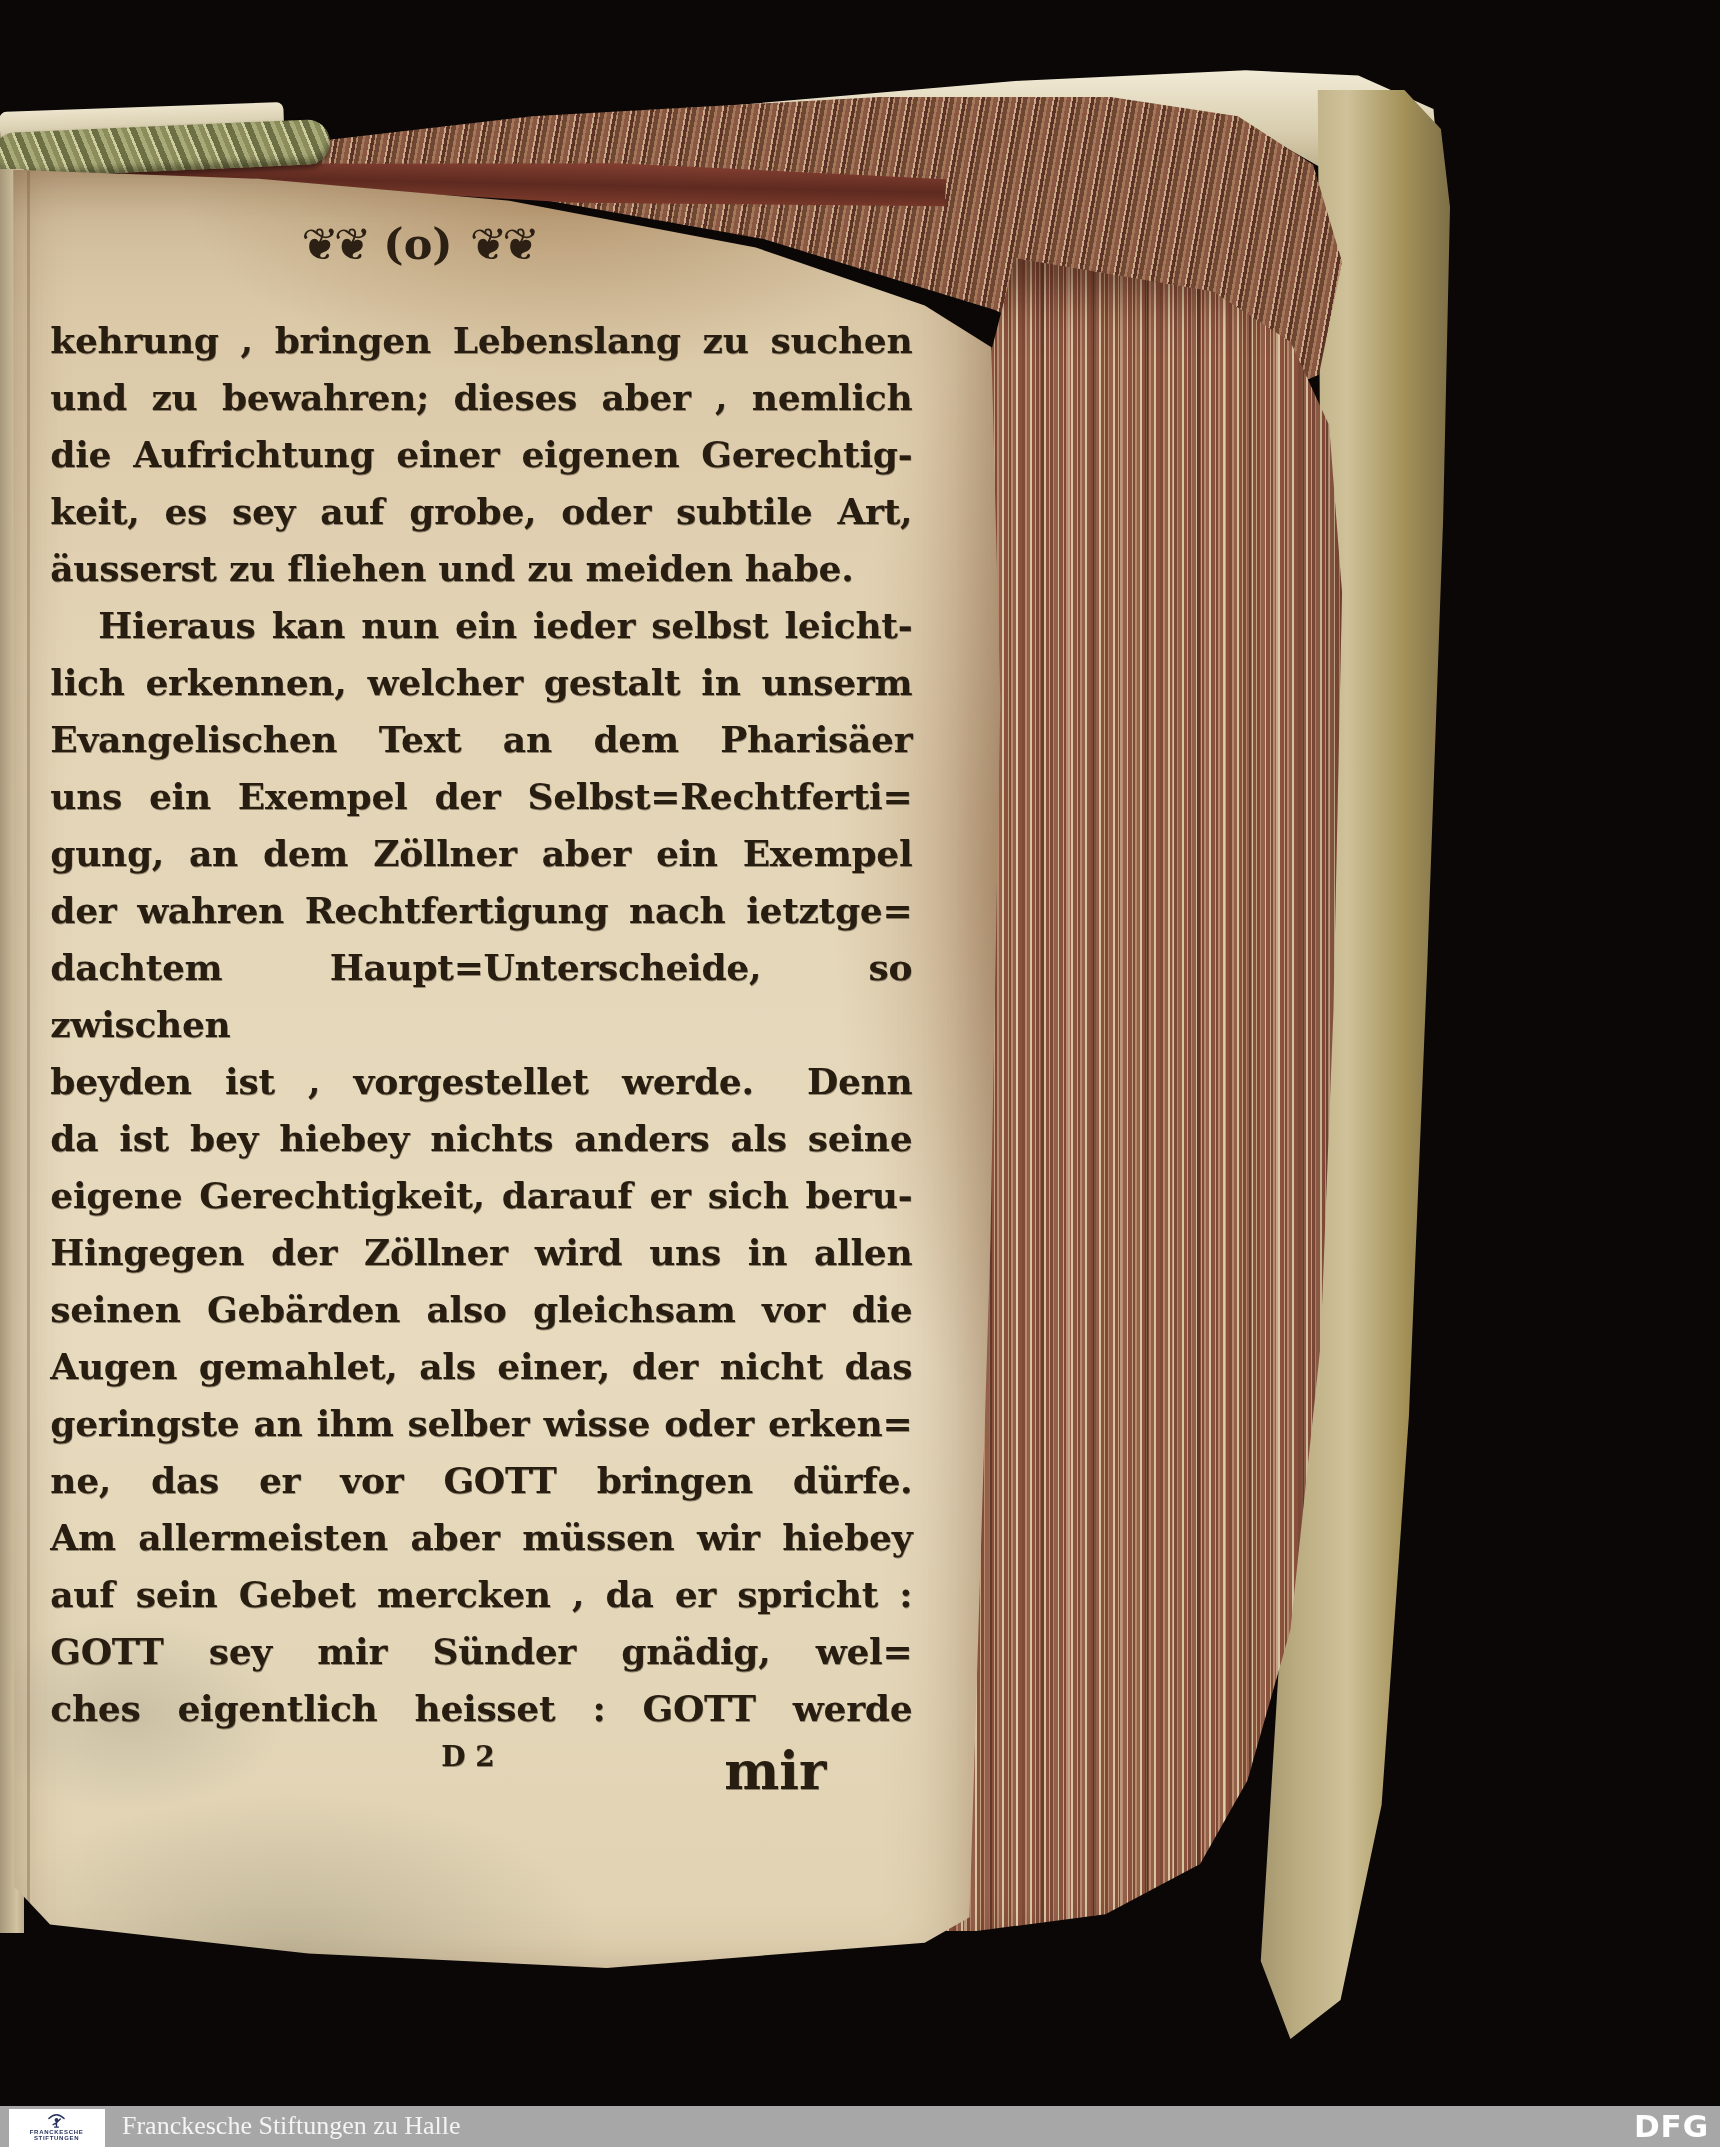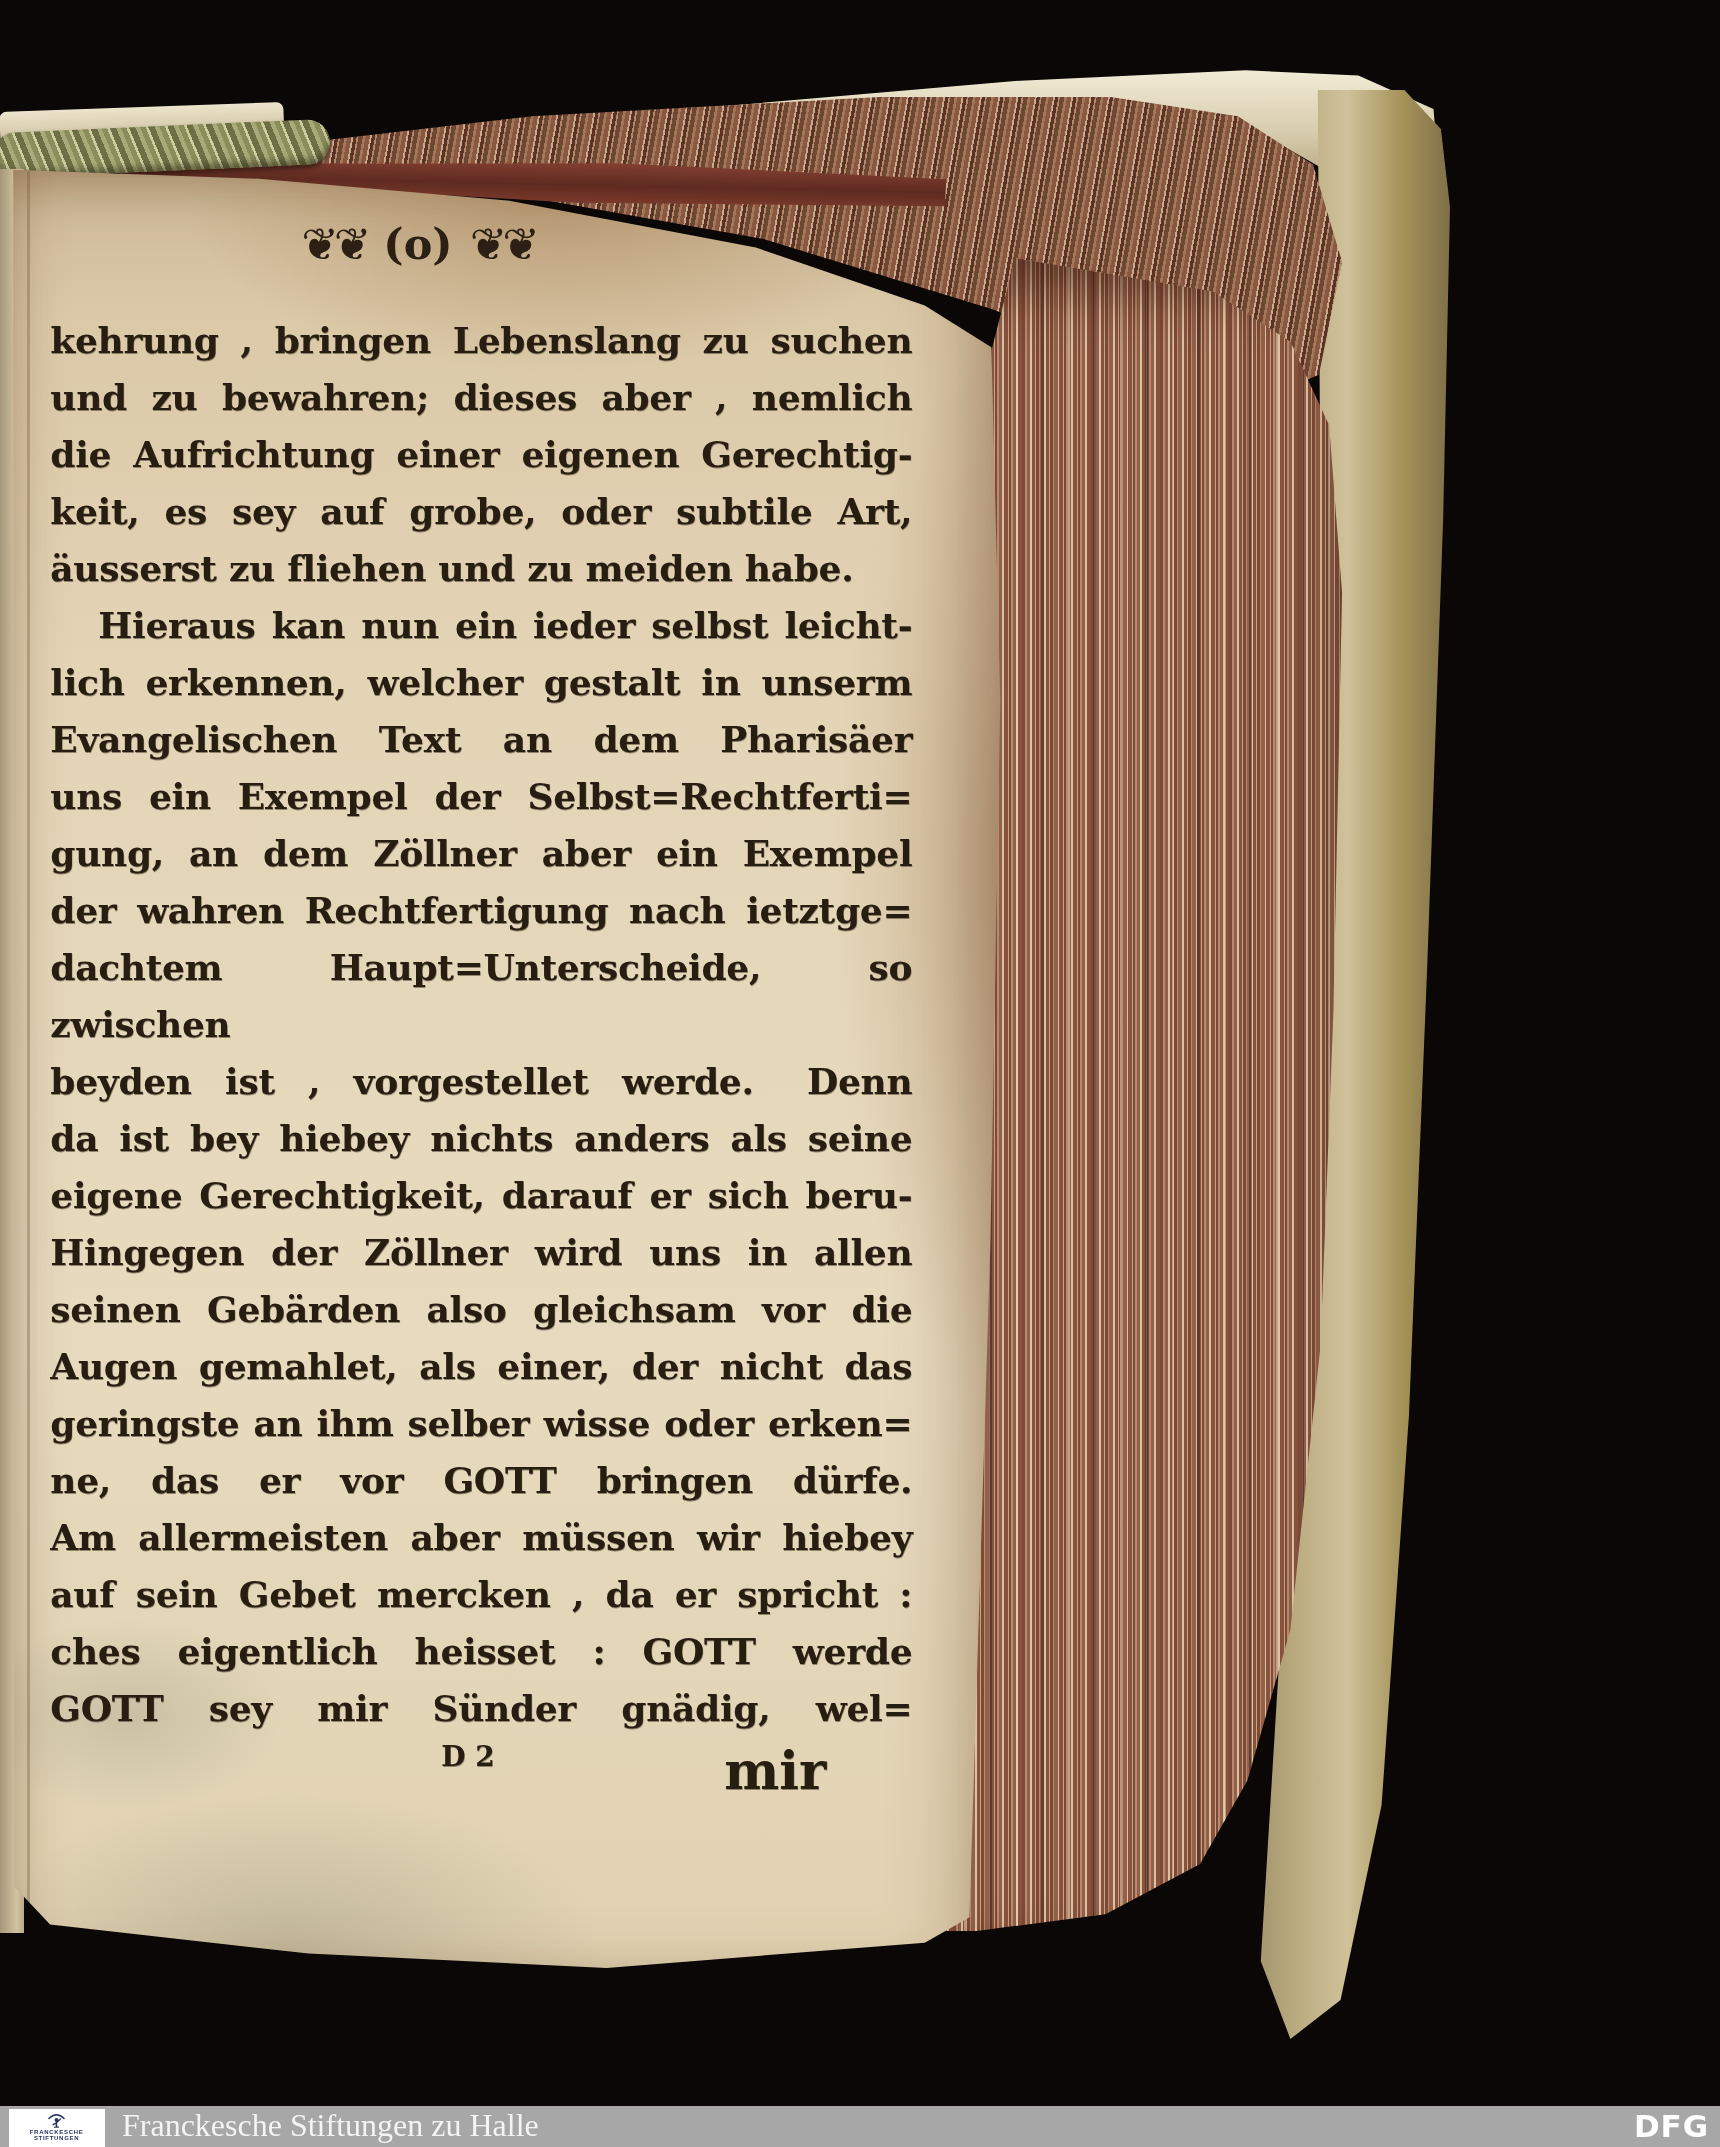--- a/index.html
+++ b/index.html
@@ -75,21 +75,21 @@
     text-shadow:0.5px 0.5px 0 rgba(45,30,15,.45);margin-left:21px;}
 
   
   .footer-bar{position:absolute;left:0;bottom:0;width:100%;height:42px;background:#a7a7a7;z-index:9;
     display:flex;align-items:center;}
   .logo-box{position:absolute;left:8.6px;bottom:0;width:96px;height:39px;background:#ffffff;
     display:flex;flex-direction:column;align-items:center;justify-content:flex-start;padding-top:0.9px;box-sizing:border-box;}
   .logo-text{font-family:"Liberation Sans",sans-serif;font-size:6px;line-height:6.5px;
     letter-spacing:0.7px;color:#27335f;font-weight:700;text-align:center;}
   .inst-label{position:absolute;left:122px;top:50%;transform:translateY(-54%);
-    font-family:"Liberation Serif",serif;font-size:32px;color:#f4f4f4;}
+    font-family:"Liberation Serif",serif;font-size:26px;color:#f4f4f4;}
   .dfg-label{position:absolute;right:12px;top:50%;transform:translateY(-52%);
     font-family:"DejaVu Sans",sans-serif;font-weight:800;font-size:31px;
     letter-spacing:0.9px;color:#ffffff;text-align:center;}
 </style>
 </head>
 <body>
 
 <div class="stage">
 
   <div class="part cover-top-left"></div>
@@ -129,22 +129,22 @@
         <div class="line">beyden ist , vorgestellet werde.  Denn</div>
         <div class="line">da ist bey hiebey nichts anders als seine</div>
         <div class="line">eigene Gerechtigkeit, darauf er sich beru-</div>
         <div class="line">Hingegen der Zöllner wird uns in allen</div>
         <div class="line">seinen Gebärden also gleichsam vor die</div>
         <div class="line">Augen gemahlet, als einer, der nicht das</div>
         <div class="line">geringste an ihm selber wisse oder erken=</div>
         <div class="line">ne, das er vor GOTT bringen dürfe.</div>
         <div class="line">Am allermeisten aber müssen wir hiebey</div>
         <div class="line">auf sein Gebet mercken , da er spricht :</div>
+        <div class="line">GOTT sey mir Sünder gnädig, wel=</div>
         <div class="line">ches eigentlich heisset : GOTT werde</div>
-        <div class="line">GOTT sey mir Sünder gnädig, wel=</div>
       </div>
 
     <div class="sig-row">
       <span class="signature">D 2</span>
       <span class="catchword">mir</span>
     </div>
   </div>
 
   <div class="footer-bar">
     <div class="logo-box">

